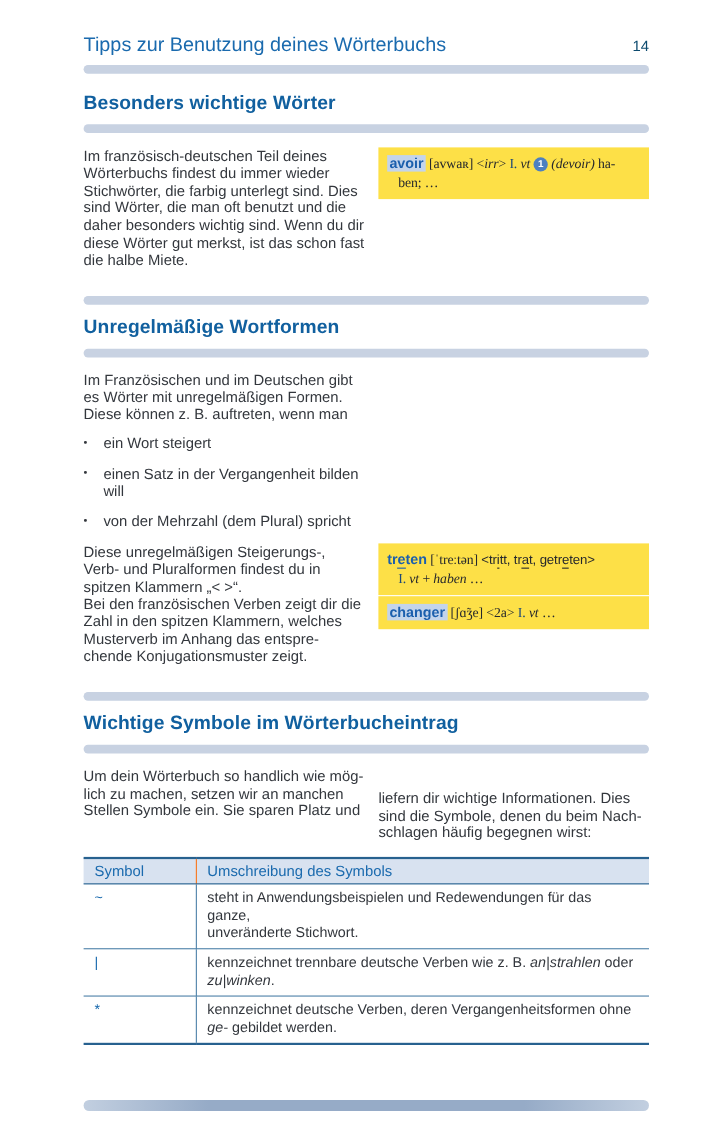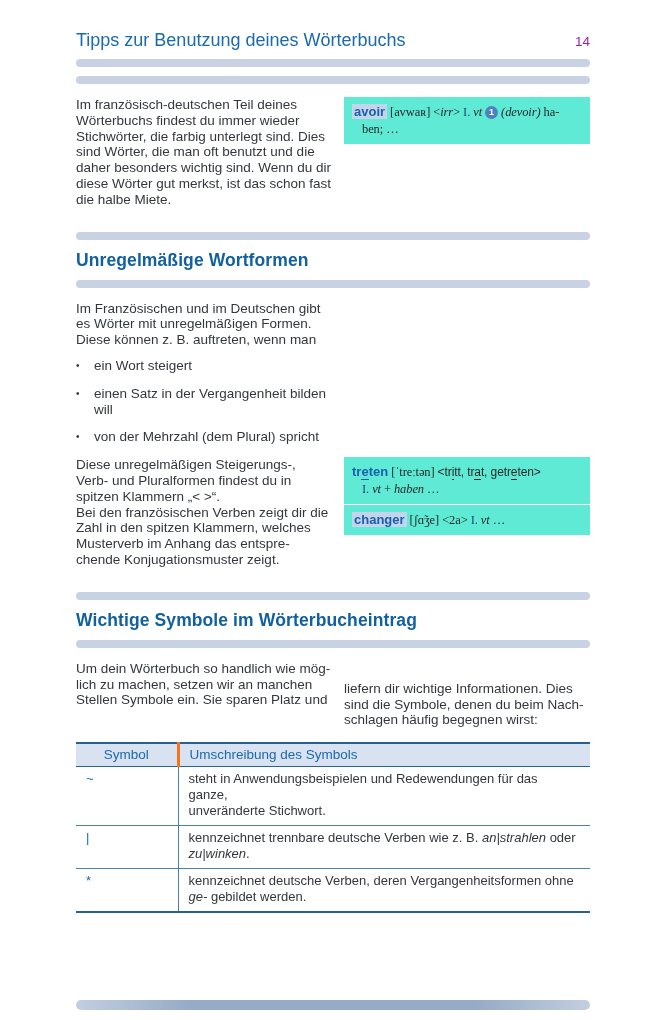--- a/index.html
+++ b/index.html
@@ -7,40 +7,40 @@
   body {
     width:658px; height:1020px; position:relative;
     font-family:"Liberation Sans", sans-serif;
     color:#33373d; overflow:hidden;
   }
   .content { padding:30px 68px 0 76px; }
 
   
   .runhead { display:flex; justify-content:space-between; align-items:baseline; }
   .runhead-title { color:#1a6aae; font-size:18px; }
-  .runhead-page { color:#a21caf; font-size:13.5px; }
+  .runhead-page { color:#0c4a6e; font-size:13.5px; }
 
   
   .bar { height:8px; border-radius:4px; background:#c8d2e2; }
   .bar.head { margin-top:8px; }
 
   
   .sec-title { color:#11609f; font-weight:bold; font-size:17.5px; letter-spacing:0.1px; }
 
   
   .para { font-size:13.5px; line-height:15.8px; white-space:pre-line; color:#33373d; }
 
   
   .row { display:flex; justify-content:center; align-items:flex-start; }
   .col-l { width:268px; }
   .col-r { width:246px;margin-top:20px; }
 
   
   .dictbox {
-    background:#5eead4; padding:7px 8px; width:246px;
+    background:#fde047; padding:7px 8px; width:246px;
     font-family:"Liberation Serif","DejaVu Serif",serif;
     font-size:12.5px; line-height:16.5px; color:#26282c;
     letter-spacing:-0.1px;
   }
   .entry { white-space:pre-line; padding-left:10px; text-indent:-10px; }
   .entry .hw, .entry .hwp {
     font-family:"Liberation Sans",sans-serif; font-weight:bold;
     color:#1b5fad; font-size:13px; letter-spacing:0;
   }
   .entry .hw { background:#c3d4eb; padding:0 2px; }
@@ -63,21 +63,21 @@
   
   .symtable { width:514px; border-collapse:collapse; font-size:13px; line-height:16px; }
   .symtable th, .symtable td { text-align:left; vertical-align:top; white-space:pre-line; }
   .symtable thead th {
     background:#d8e2f0; color:#1a6aae; font-weight:normal; font-size:13.5px;
     padding:3px 10px; border-top:2px solid #27618f; border-bottom:1.5px solid #27618f;
   }
   .symtable tbody td { padding:4px 10px 6px 10px; border-bottom:1px solid #4c80a8; }
   .symtable tbody tr:last-child td { border-bottom:2px solid #27618f; }
   .symtable .c-sym { width:102px; color:#1a6aae; border-right:1px solid #4c80a8; }
-  .symtable thead th:first-child { border-right:3px solid #f97316;text-align:center; }
+  .symtable thead th:first-child { border-right:1px solid #f97316; }
   .symtable td .it { font-style:italic; }
 
   
   .footer-bar {
     position:absolute; left:76px; right:68px; top:1000px; height:10px;
     border-radius:5px;
     background:linear-gradient(90deg,#c2cfe0,#96abc7 22%,#96abc7 78%,#c2cfe0);
   }
 
   
@@ -97,20 +97,21 @@
 <body>
 
 <div class="content">
 
   <div class="runhead">
     <span class="runhead-title">Tipps zur Benutzung deines Wörterbuchs</span>
     <span class="runhead-page">14</span>
   </div>
   <div class="bar head"></div>
 
+  <div class="sec-title sp-s1-title">Besonders wichtige Wörter</div>
   <div class="bar under-title"></div>
 
   <div class="row row1">
     <div class="col-l para">Im französisch-deutschen Teil deines
 Wörterbuchs findest du immer wieder
 Stichwörter, die farbig unterlegt sind. Dies
 sind Wörter, die man oft benutzt und die
 daher besonders wichtig sind. Wenn du dir
 diese Wörter gut merkst, ist das schon fast
 die halbe Miete.</div>

